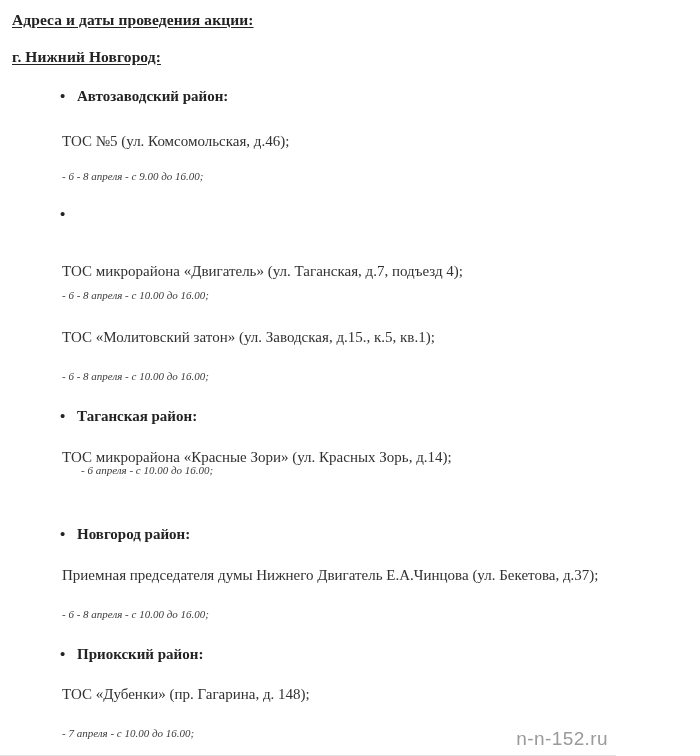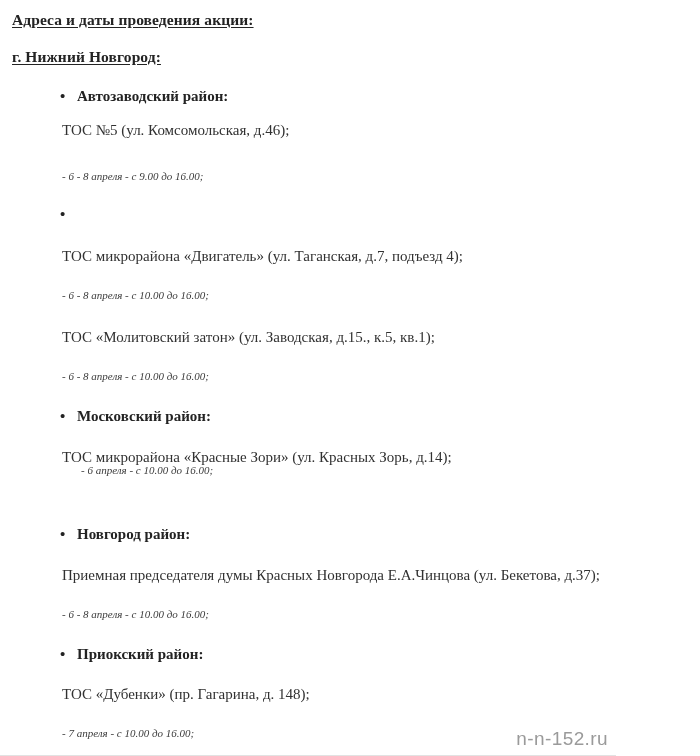--- a/index.html
+++ b/index.html
@@ -110,43 +110,43 @@
 
 <div class="doc">
 
   <div class="heading heading-1">Адреса и даты проведения акции:</div>
   <div class="heading heading-2">г. Нижний Новгород:</div>
 
   <div class="bullet-item" style="top:88px;">
     <span class="bullet-dot">•</span>
     <span class="bullet-label">Автозаводский район:</span>
   </div>
-  <div class="body-line" style="top:122px;">ТОС №5 (ул. Комсомольская, д.46);</div>
+  <div class="body-line" style="top:133px;">ТОС №5 (ул. Комсомольская, д.46);</div>
   <div class="date-line" style="top:170px;">- 6 - 8 апреля - с 9.00 до 16.00;</div>
 
   <div class="bullet-item" style="top:207px;">
     <span class="bullet-dot">•</span>
   </div>
-  <div class="body-line" style="top:248px;">ТОС микрорайона «Двигатель» (ул. Таганская, д.7, подъезд 4);</div>
+  <div class="body-line" style="top:263px;">ТОС микрорайона «Двигатель» (ул. Таганская, д.7, подъезд 4);</div>
   <div class="date-line" style="top:289px;">- 6 - 8 апреля - с 10.00 до 16.00;</div>
   <div class="body-line" style="top:329px;">ТОС «Молитовский затон» (ул. Заводская, д.15., к.5, кв.1);</div>
   <div class="date-line" style="top:370px;">- 6 - 8 апреля - с 10.00 до 16.00;</div>
 
   <div class="bullet-item" style="top:408px;">
     <span class="bullet-dot">•</span>
-    <span class="bullet-label">Московский район:</span>
+    <span class="bullet-label">Таганская район:</span>
   </div>
   <div class="body-line" style="top:449px;">ТОС микрорайона «Красные Зори» (ул. Красных Зорь, д.14);</div>
   <div class="date-line" style="top:464px;margin-left:19px;">- 6 апреля - с 10.00 до 16.00;</div>
 
   <div class="bullet-item" style="top:526px;">
     <span class="bullet-dot">•</span>
     <span class="bullet-label">Новгород район:</span>
   </div>
-  <div class="body-line" style="top:567px;">Приемная председателя думы Красных Новгорода Е.А.Чинцова (ул. Бекетова, д.37);</div>
+  <div class="body-line" style="top:567px;">Приемная председателя думы Нижнего Двигатель Е.А.Чинцова (ул. Бекетова, д.37);</div>
   <div class="date-line" style="top:608px;">- 6 - 8 апреля - с 10.00 до 16.00;</div>
 
   <div class="bullet-item" style="top:646px;">
     <span class="bullet-dot">•</span>
     <span class="bullet-label">Приокский район:</span>
   </div>
   <div class="body-line" style="top:686px;">ТОС «Дубенки» (пр. Гагарина, д. 148);</div>
   <div class="date-line" style="top:727px;">- 7 апреля - с 10.00 до 16.00;</div>
 
   <div class="watermark">n-n-152.ru</div>

